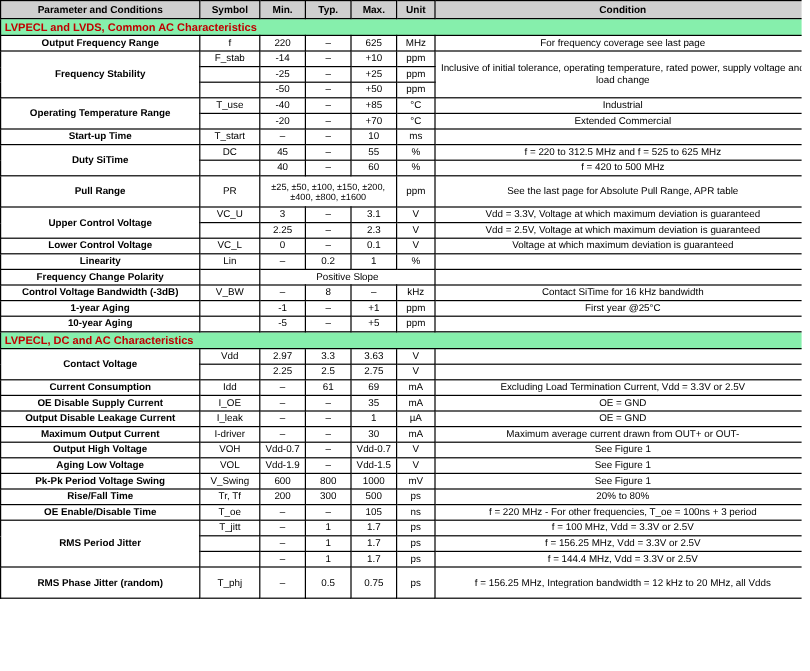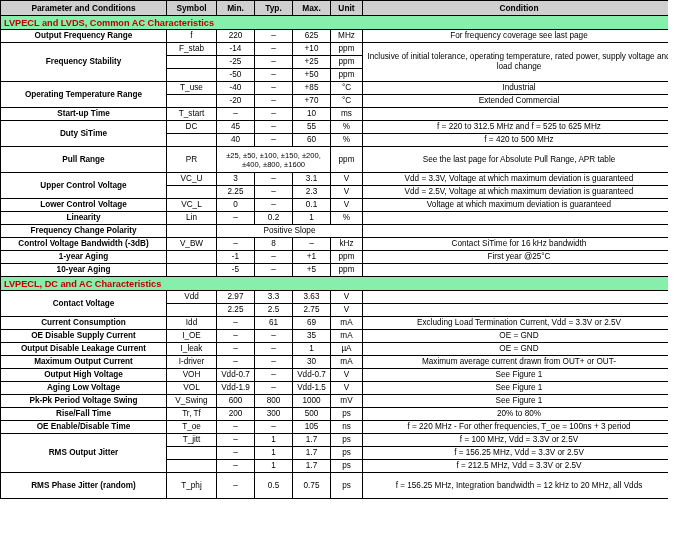--- a/index.html
+++ b/index.html
@@ -297,21 +297,21 @@
         <tr>
           <td class="l b">OE Enable/Disable Time</td>
           <td class="c">T_oe</td>
           <td class="c">–</td>
           <td class="c">–</td>
           <td class="c">105</td>
           <td class="c">ns</td>
           <td class="l">f = 220 MHz - For other frequencies, T_oe = 100ns + 3 period</td>
         </tr>
         <tr>
-          <td class="l b" rowspan="3">RMS Output Jitter</td>
+          <td class="l b" rowspan="3">RMS Period Jitter</td>
           <td class="c">T_jitt</td>
           <td class="c">–</td>
           <td class="c">1</td>
           <td class="c">1.7</td>
           <td class="c">ps</td>
           <td class="l">f = 100 MHz, Vdd = 3.3V or 2.5V</td>
         </tr>
         <tr>
           <td class="c"></td>
           <td class="c">–</td>
@@ -319,21 +319,21 @@
           <td class="c">1.7</td>
           <td class="c">ps</td>
           <td class="l">f = 156.25 MHz, Vdd = 3.3V or 2.5V</td>
         </tr>
         <tr>
           <td class="c"></td>
           <td class="c">–</td>
           <td class="c">1</td>
           <td class="c">1.7</td>
           <td class="c">ps</td>
-          <td class="l">f = 212.5 MHz, Vdd = 3.3V or 2.5V</td>
+          <td class="l">f = 144.4 MHz, Vdd = 3.3V or 2.5V</td>
         </tr>
         <tr>
           <td class="l b tall">RMS Phase Jitter (random)</td>
           <td class="c tall">T_phj</td>
           <td class="c tall">–</td>
           <td class="c tall">0.5</td>
           <td class="c tall">0.75</td>
           <td class="c tall">ps</td>
           <td class="l tall">f = 156.25 MHz, Integration bandwidth = 12 kHz to 20 MHz, all Vdds</td>
         </tr>

